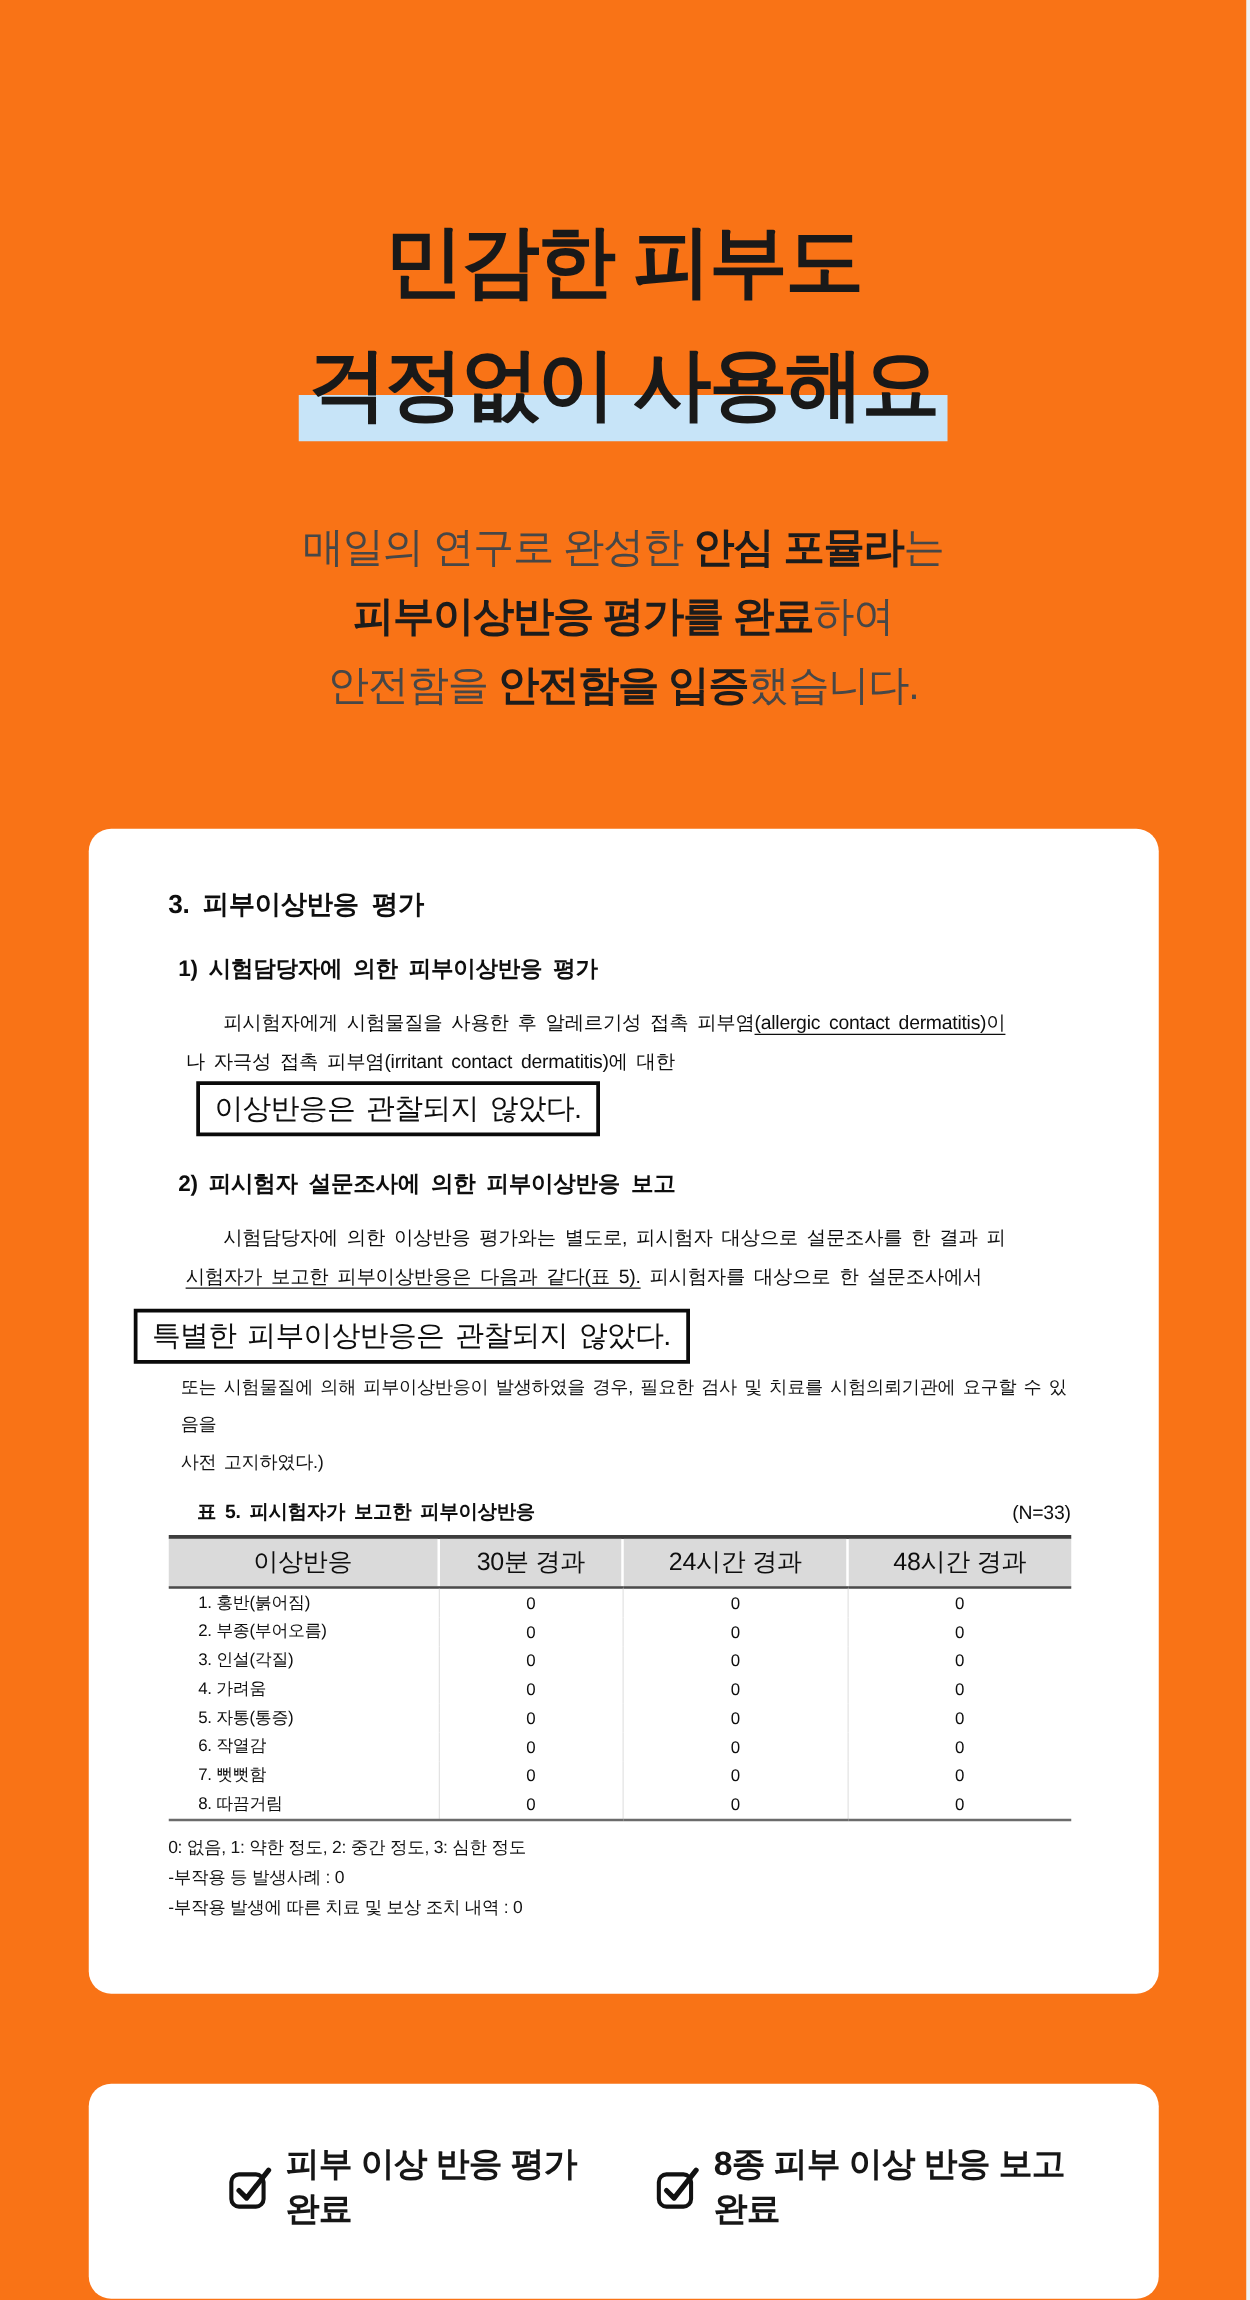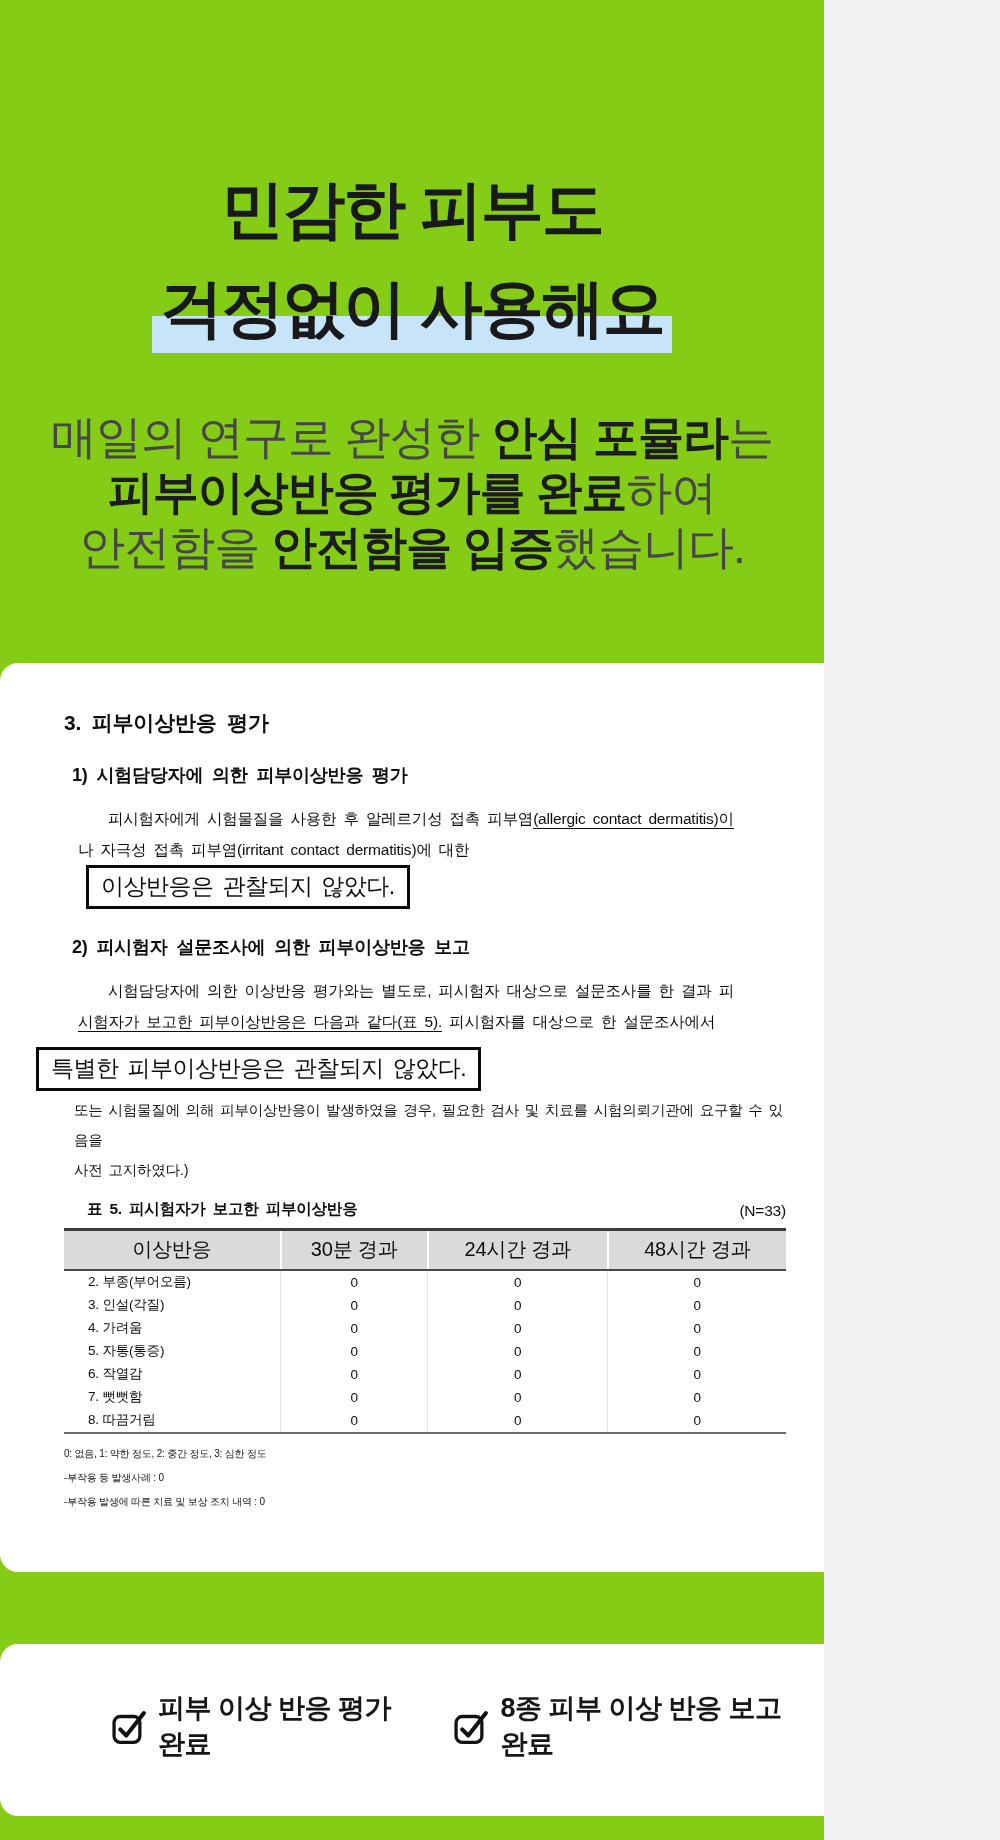--- a/index.html
+++ b/index.html
@@ -1,24 +1,24 @@
 <!DOCTYPE html>
 <html><head>
 <meta charset="utf-8">
 <style>
   * { margin:0; padding:0; box-sizing:border-box; }
   html,body { width:1000px; }
   body { font-family:"Liberation Sans","DejaVu Sans",sans-serif; background:#f1f2f3; color:#111; }
-  .page { position:relative; width:824px; height:1840px; background:#84cc16; overflow:hidden; }
+  .page { position:relative; width:997px; height:1840px; background:#f97316; overflow:hidden; }
 
   
   .hero { padding-top:160px; text-align:center; }
   .hero-title { font-size:63px; line-height:99px; font-weight:800; letter-spacing:-2px; color:#191919; }
   .hl { background:linear-gradient(to bottom, rgba(0,0,0,0) 54%, #c7e4f8 54%); padding:0 8px 10px 8px; }
-  .hero-sub { margin-top:52px; font-size:46px; line-height:55px; color:#474747; letter-spacing:-1px; }
+  .hero-sub { margin-top:52px; font-size:33px; line-height:55px; color:#474747; letter-spacing:-1px; }
   .hero-sub b { color:#1c1c1c; font-weight:700; }
 
   
   .card { width:856px; margin:0 auto; background:#ffffff; border-radius:18px; }
   .card.report { margin-top:88px; padding:46px 70px 58px 64px; }
   .card.summary { margin-top:72px; padding:46px 70px 54px 70px; }
 
   
   .doc { color:#0e0e0e; letter-spacing:-0.2px; }
   .doc-h2 { font-size:21px; font-weight:700; word-spacing:5px; }
@@ -38,21 +38,21 @@
   .tbl-n { font-weight:400; }
 
   table.report-table { width:100%; border-collapse:collapse; margin-top:8px; border-top:3px solid #3d3d3d; }
   .report-table th { background:#dadada; font-weight:400; font-size:20px; padding:5px 0 6px 0;
                      border-bottom:2px solid #4a4a4a; border-left:2px solid #ffffff; }
   .report-table th:first-child { border-left:none; width:30%; }
   .report-table td { font-size:13.5px; padding:2px 0 3px 0; text-align:center; border-left:1px solid #e3e3e3; }
   .report-table td:first-child { text-align:left; padding-left:24px; border-left:none; }
   .report-table tbody tr:last-child td { border-bottom:2px solid #6b6b6b; }
 
-  .footnotes { margin-top:8px; font-size:10px; line-height:24px; color:#141414; }
+  .footnotes { margin-top:8px; font-size:14px; line-height:24px; color:#141414; }
 
   
   .checks { display:flex; gap:50px; align-items:center; padding-left:40px; }
   .check-item { display:flex; align-items:center; gap:10px; font-size:27px; font-weight:600;
                 letter-spacing:-0.5px; color:#161616; }
   .check-item svg { display:block; }
 </style>
 </head>
 <body>
 
@@ -99,20 +99,26 @@
     <table class="report-table">
       <thead>
         <tr>
           <th>이상반응</th>
           <th>30분 경과</th>
           <th>24시간 경과</th>
           <th>48시간 경과</th>
         </tr>
       </thead>
       <tbody>
+        <tr>
+            <td>1. 홍반(붉어짐)</td>
+            <td>0</td>
+            <td>0</td>
+            <td>0</td>
+          </tr>
         <tr>
             <td>2. 부종(부어오름)</td>
             <td>0</td>
             <td>0</td>
             <td>0</td>
           </tr>
         <tr>
             <td>3. 인설(각질)</td>
             <td>0</td>
             <td>0</td>

